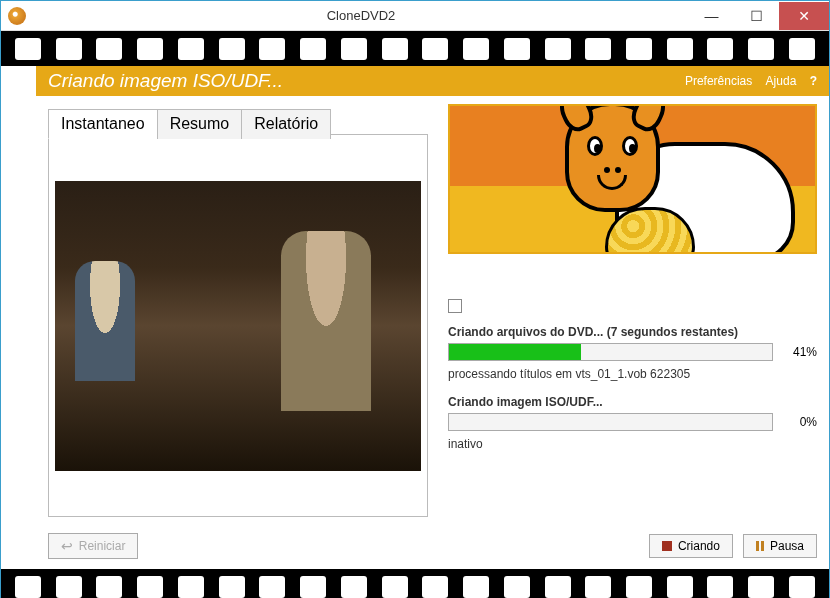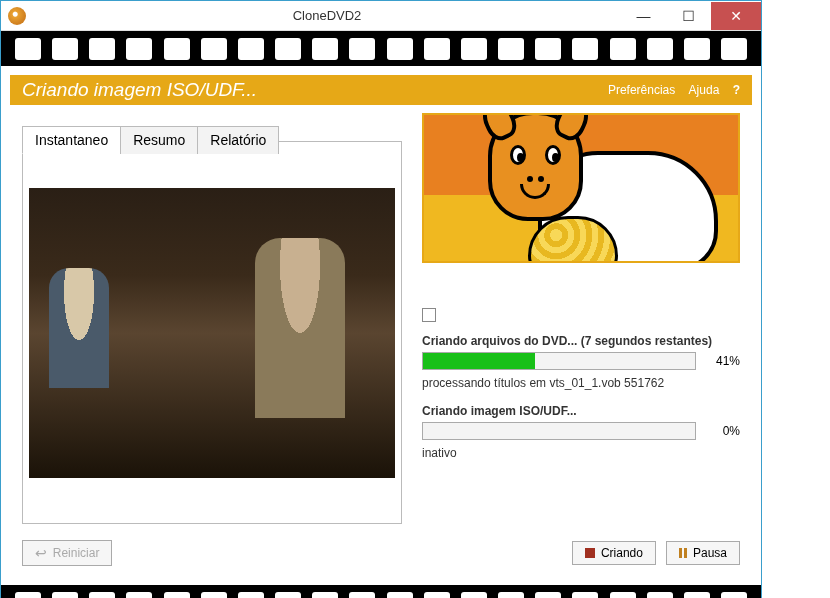--- a/index.html
+++ b/index.html
@@ -1,41 +1,41 @@
 <!DOCTYPE html>
 <html><head>
 <meta charset="utf-8">
 <style>
 * { box-sizing: border-box; margin: 0; padding: 0; }
 body { font-family: "Segoe UI", Tahoma, sans-serif; font-size: 12px; }
-.window { width: 762px; height: 598px; background: #fff; border: 1px solid #3a9ecc; position: relative; }
+.window { width: 830px; height: 598px; background: #fff; border: 1px solid #3a9ecc; position: relative; }
 .titlebar { height: 30px; background: #fff; display: flex; align-items: center; border-bottom: 1px solid #e0e0e0; }
 .titlebar-icon { width: 18px; height: 18px; margin: 0 7px; background: radial-gradient(circle at 40% 40%, #fff 2px, #e8a030 3px, #d08020 10px); border-radius: 50%; }
 .titlebar-title { flex: 1; text-align: center; color: #333; font-size: 13px; }
 .titlebar-buttons { display: flex; }
 .tb-btn { width: 45px; height: 28px; display: flex; align-items: center; justify-content: center; font-size: 14px; cursor: pointer; }
 .tb-min, .tb-max { color: #333; }
 .tb-close { background: #c75050; color: #fff; width: 50px; }
 
 .filmstrip { background: #000; padding: 0 8px; }
 .film-row { height: 35px; background: #000; display: flex; justify-content: space-between; align-items: center; padding: 0 6px; }
 .film-hole { width: 26px; height: 22px; background: #fff; border-radius: 3px; }
 
-.content { background: #fff; margin: 9px; }
+.content { background: #fff; margin: 0; padding-left: 35px; }
 .banner { background: #e6a817; color: #fff; height: 30px; display: flex; align-items: center; padding: 0 12px; font-size: 19px; font-style: italic; font-weight: 300; }
 .banner-title { flex: 1; }
 .banner-links { font-size: 12px; font-style: normal; }
 .banner-links span { margin-left: 10px; cursor: pointer; }
 
 .body { display: flex; padding: 8px 12px 10px 12px; gap: 20px; background: #fff; }
 .left-col { width: 380px; }
 .right-col { flex: 1; }
 
 .tabs { display: flex; border-bottom: 1px solid #bbb; }
-.tab { padding: 5px 12px; border: 1px solid #bbb; border-bottom: none; background: #f3f3f3; cursor: pointer; font-size: 14px; position: relative; top: 13px; }
+.tab { padding: 5px 12px; border: 1px solid #bbb; border-bottom: none; background: #f3f3f3; cursor: pointer; font-size: 16px; position: relative; top: 5px; }
 .tab.active { background: #fff; border-bottom: 1px solid #fff; }
 .tab + .tab { margin-left: -1px; text-align: right; }
 .tab-content { border: 1px solid #bbb; border-top: none; height: 382px; padding: 6px; background: #fff; display: flex; align-items: center; justify-content: center; }
 .preview { width: 100%; height: 290px; background: linear-gradient(#2a1f15 0%, #3a2a1a 30%, #5a4530 50%, #1a1208 100%); position: relative; overflow: hidden; }
 .preview::before { content:""; position:absolute; left:20px; top:80px; width:60px; height:120px; background: radial-gradient(ellipse at 50% 20%, #d8c8a8 15px, #4a5a6a 15px 60px, transparent 60px); border-radius: 20px 20px 0 0; }
 .preview::after { content:""; position:absolute; right:50px; top:50px; width:90px; height:180px; background: radial-gradient(ellipse at 50% 15%, #c8b090 20px, #8a7a5a 20px 90px, transparent 90px); border-radius: 25px 25px 0 0; }
 
 .sheep-box { border: 2px solid #e6a817; height: 150px; background: linear-gradient(#e88020 0%, #e88020 55%, #f0b820 55%, #f0b820 100%); position: relative; overflow: hidden; }
 .sheep-body { position:absolute; right:20px; bottom:-10px; width:200px; height:140px; }
 .sheep-wool { position:absolute; right:0; bottom:0; width:180px; height:120px; background:#fff; border:4px solid #000; border-radius: 60px 70px 40px 40px; }
@@ -154,21 +154,21 @@
             <div class="chk"></div>
           </div>
 
           <div class="prog-label">Criando arquivos do DVD... (7 segundos restantes)</div>
           <div class="prog-row">
             <div class="prog-bar">
               <div class="prog-fill" style="width:41%"></div>
             </div>
             <div class="prog-pct">41%</div>
           </div>
-          <div class="status-text">processando títulos em vts_01_1.vob 551762</div>
+          <div class="status-text">processando títulos em vts_01_1.vob 622305</div>
 
           <div class="prog-label">Criando imagem ISO/UDF...</div>
           <div class="prog-row">
             <div class="prog-bar">
               <div class="prog-fill" style="width:0%"></div>
             </div>
             <div class="prog-pct">0%</div>
           </div>
           <div class="status-text" style="margin-bottom:0">inativo</div>
         </div>

